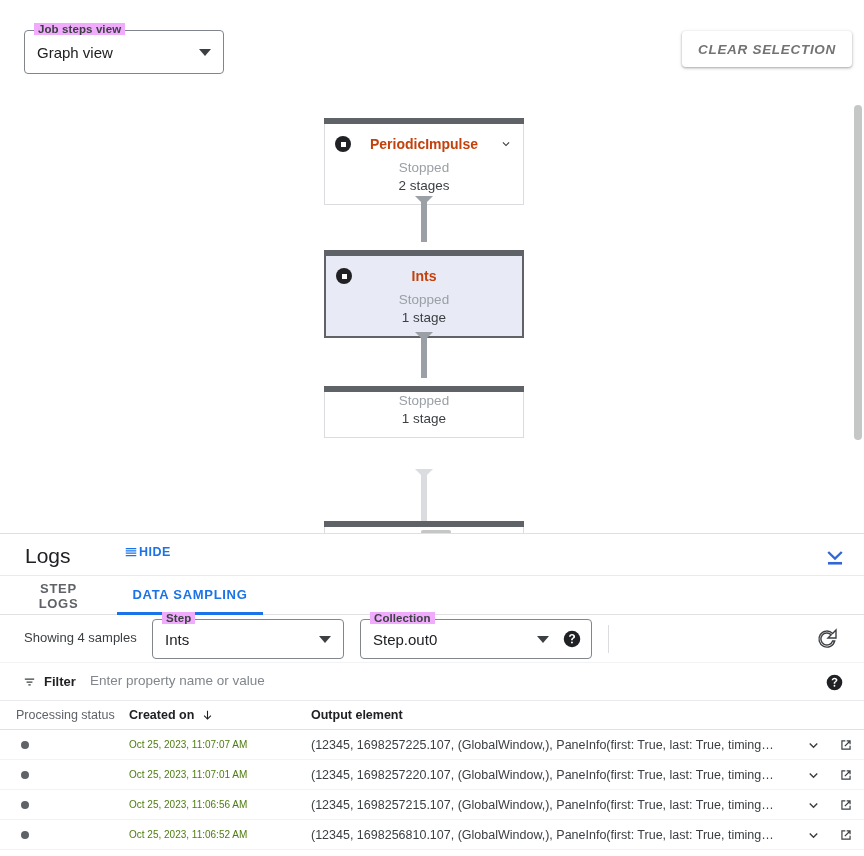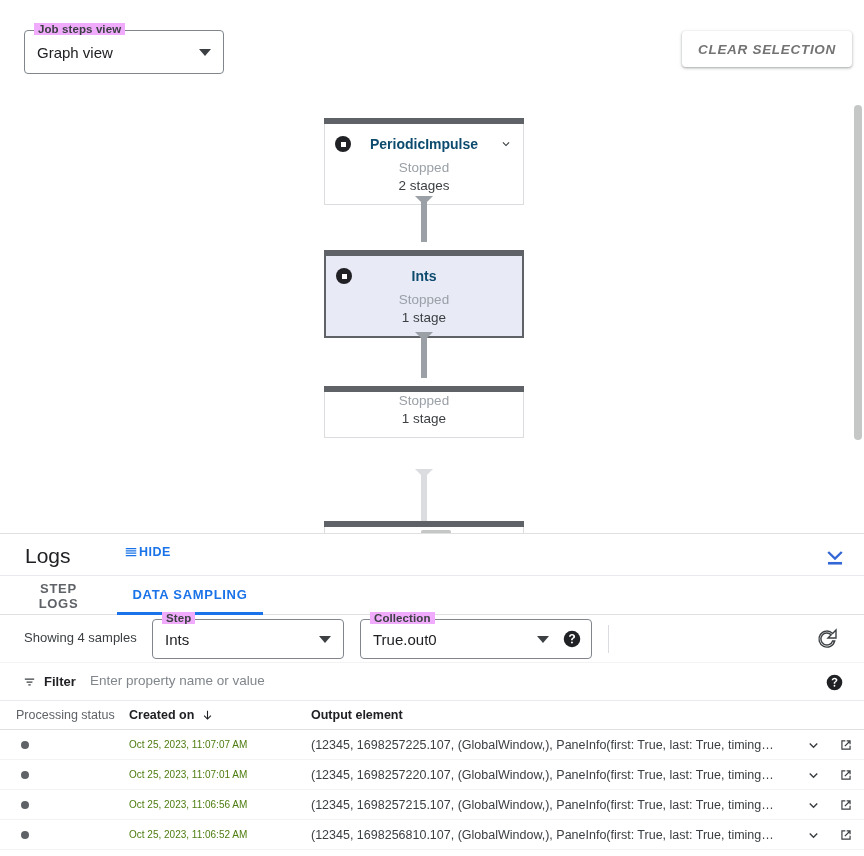--- a/index.html
+++ b/index.html
@@ -71,21 +71,21 @@
     cursor:pointer;
   }
   .node .topbar { height:6px; background:#5f6368; margin:-1px -1px 0 -1px; }
   .node.selected { background:#e8eaf6; border:2px solid #5f6368; }
   .node.selected .topbar { margin:-2px -2px 0 -2px; }
   .node .row1 {
     position:relative; height:30px;
     display:flex; align-items:center; justify-content:center;
     margin-top:5px;
   }
-  .node .title { font-size:14px; font-weight:bold; color:#0c4a6e; }
+  .node .title { font-size:14px; font-weight:bold; color:#c2410c; }
   .stop-icon {
     position:absolute; left:10px; top:50%; margin-top:-8px;
     width:16px; height:16px; border-radius:50%;
     background:#202124;
     display:flex; align-items:center; justify-content:center;
   }
   .stop-icon i { display:block; width:5px; height:5px; background:#fff; }
   .node-chevron {
     position:absolute; right:10px; top:50%; margin-top:-7px;
     width:14px; height:14px;
@@ -345,21 +345,21 @@
       <div class="showing-samples">Showing 4 samples</div>
 
       <div class="mdc-select" id="step-select">
         <span class="sel-label">Step</span>
         <span class="sel-value">Ints</span>
         <span class="caret"></span>
       </div>
 
       <div class="mdc-select" id="collection-select">
         <span class="sel-label">Collection</span>
-        <span class="sel-value">True.out0</span>
+        <span class="sel-value">Step.out0</span>
         <span class="caret"></span>
         <button class="help-icon-btn">
           <svg viewBox="0 0 24 24" width="18" height="18">
             <circle cx="12" cy="12" r="11" fill="#202124"></circle>
             <path d="M12 5.4c-2.2 0-3.9 1.4-4 3.5h2.2c.05-1 .75-1.6 1.8-1.6 1 0 1.7.6 1.7 1.45 0 .75-.35 1.15-1.35 1.8-1.1.7-1.6 1.4-1.5 2.6l.02.5h2.2v-.45c0-.8.3-1.2 1.35-1.85 1.1-.7 1.7-1.55 1.7-2.75C16.1 6.8 14.4 5.4 12 5.4zM11.95 15.3a1.3 1.3 0 1 0 0 2.6 1.3 1.3 0 0 0 0-2.6z" fill="#fff"></path>
           </svg>
         </button>
       </div>
 
       <div class="ctl-divider"></div>

